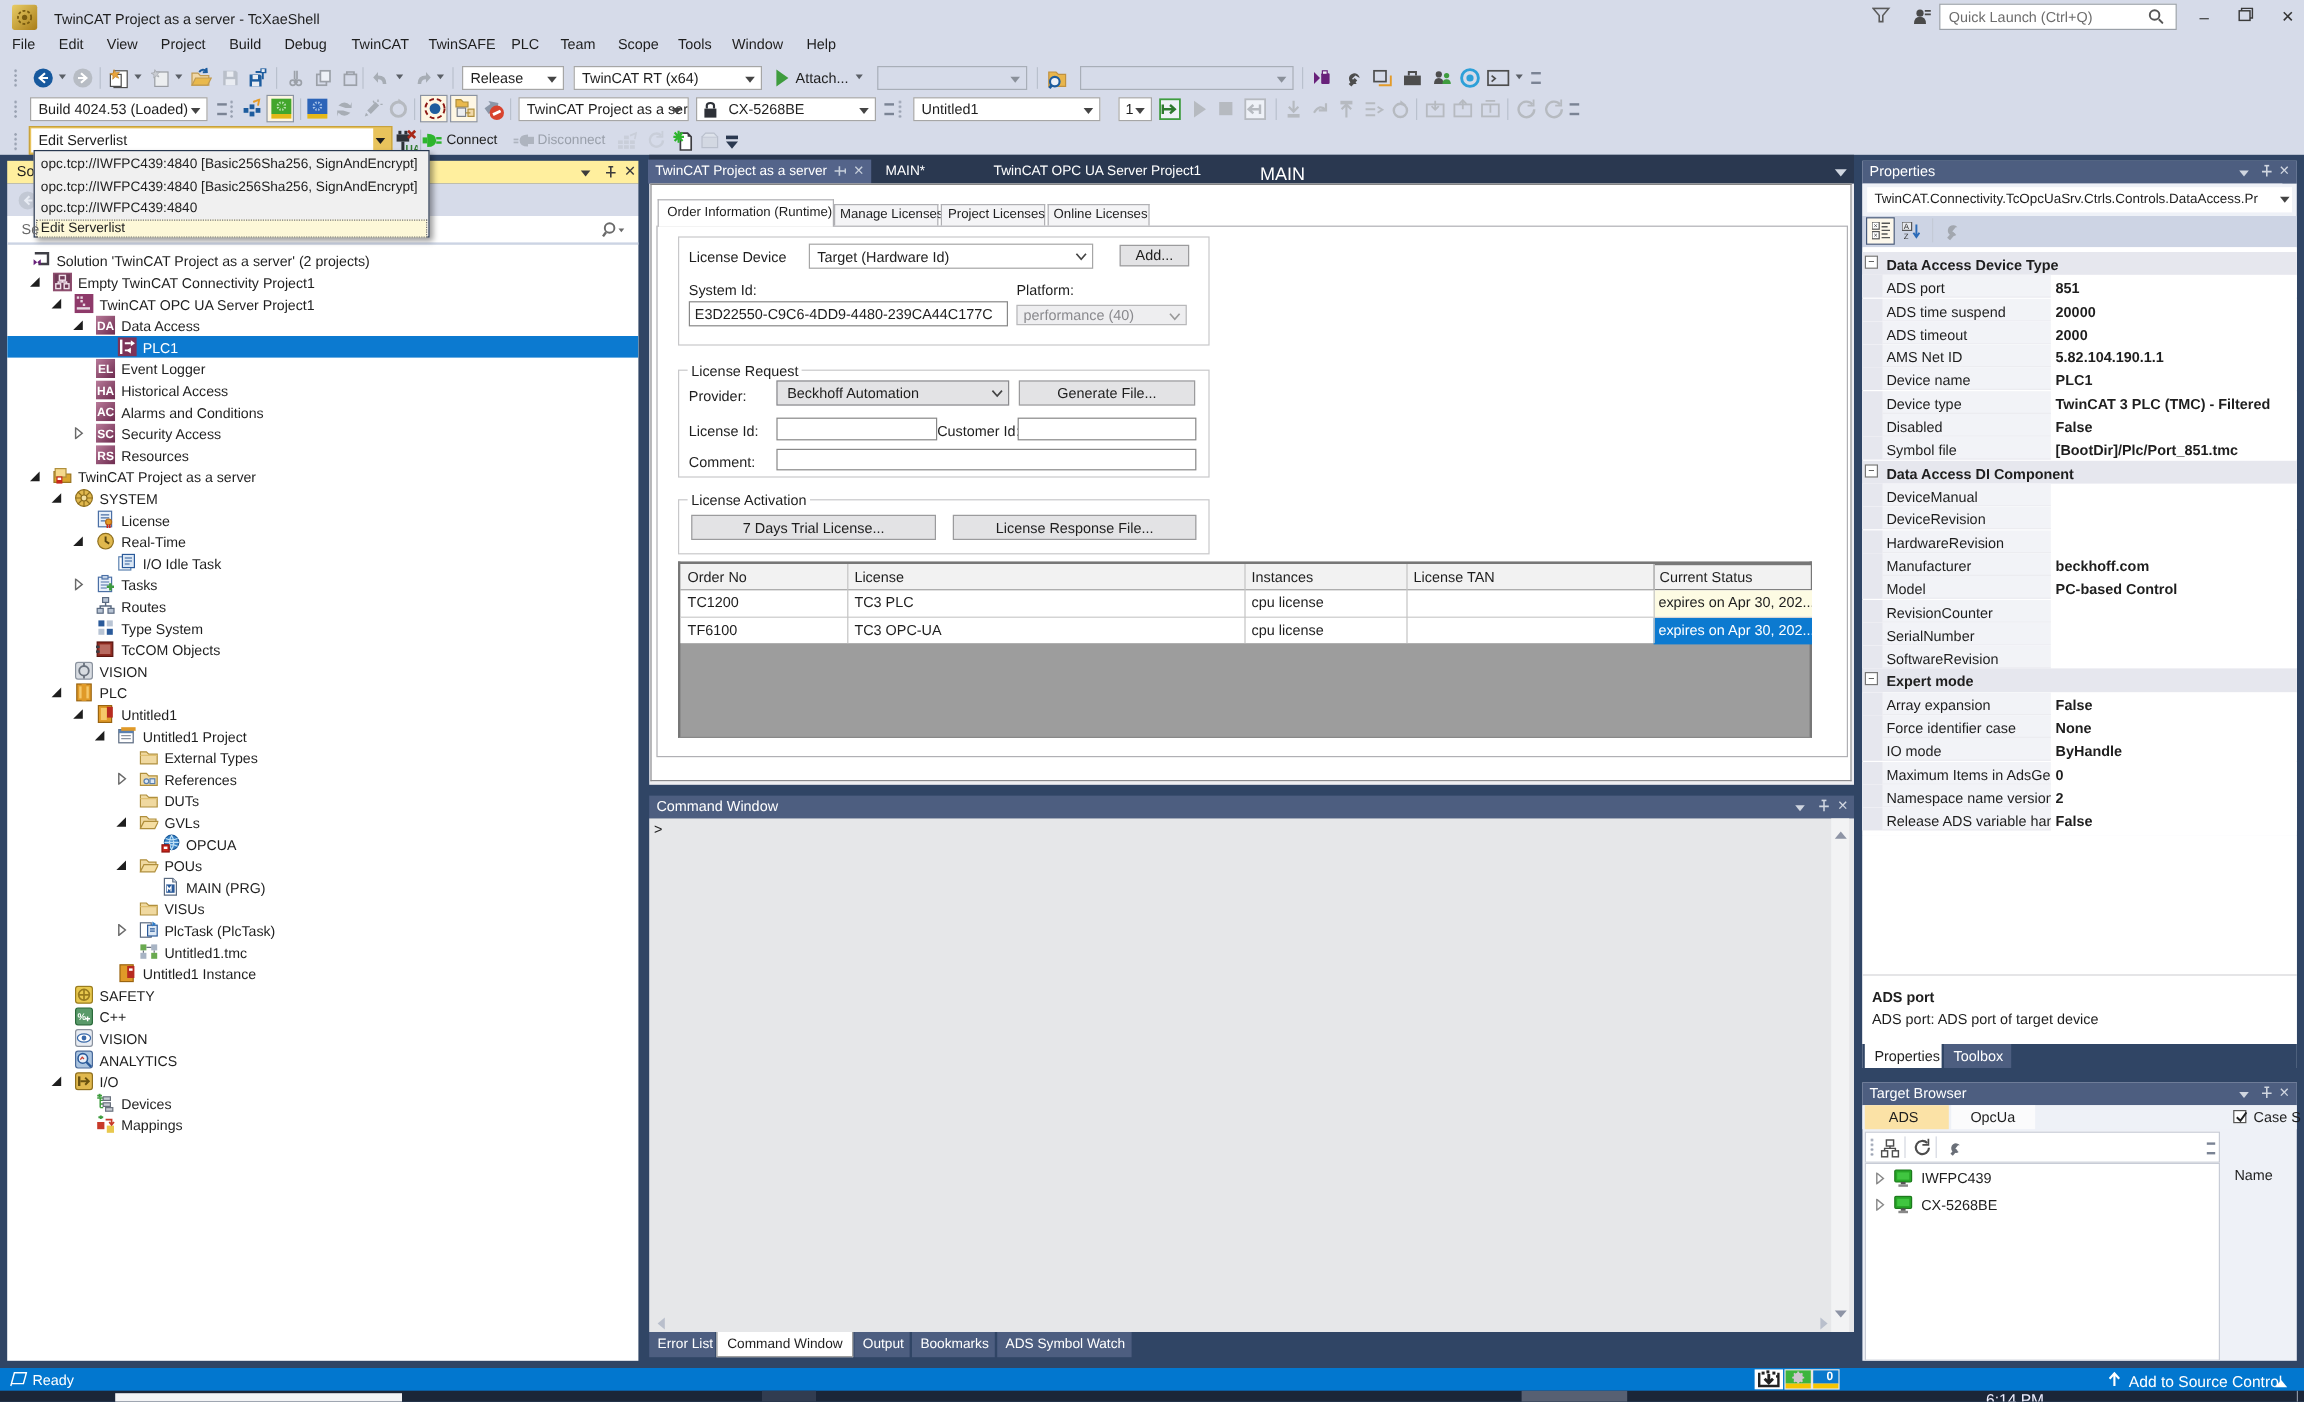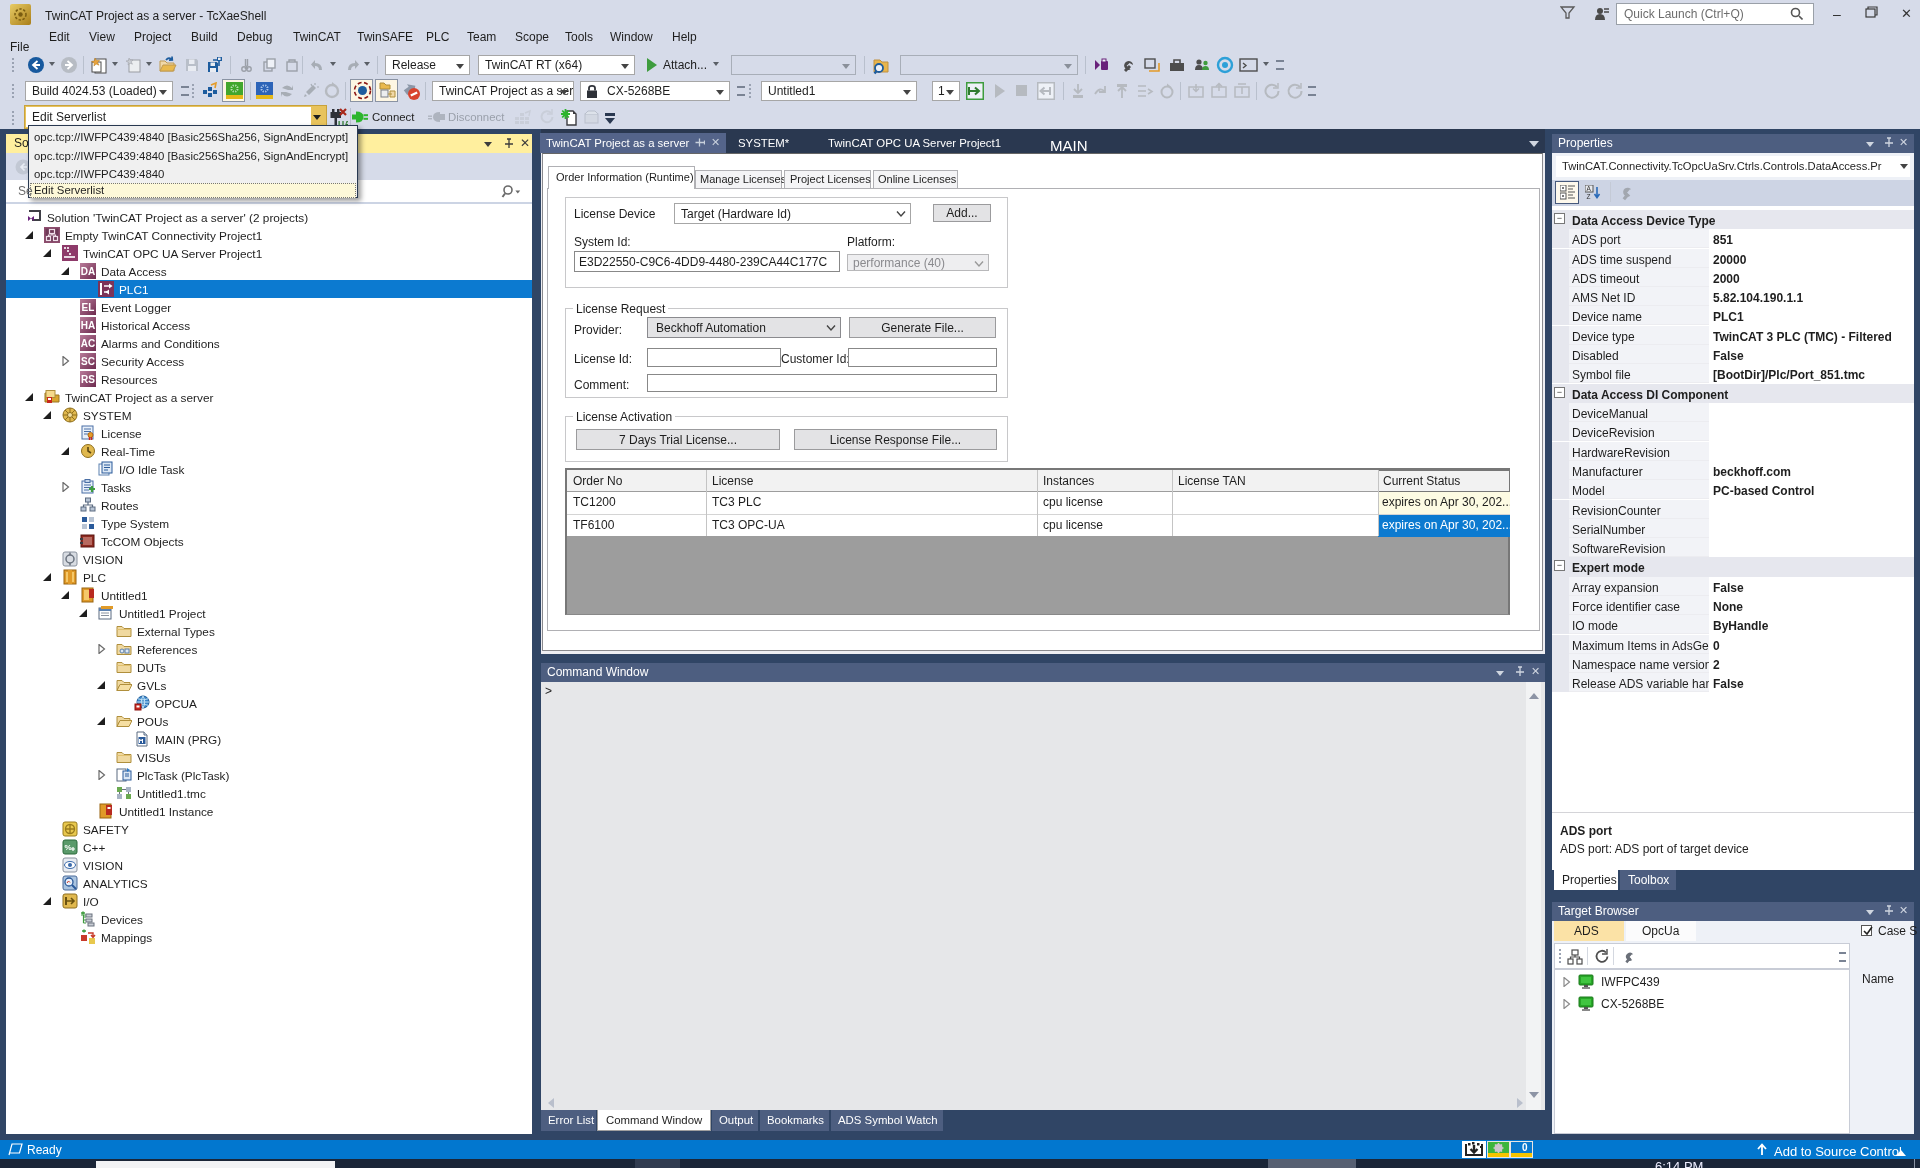--- a/index.html
+++ b/index.html
@@ -51,21 +51,21 @@
         <path d="M1 14 Q1 8 6 8 Q11 8 11 14 Z" fill="#4a4a4a"></path>
         <path d="M10 3 l5 0 M10 6 l5 0" stroke="#4a4a4a" stroke-width="1.4"></path>
       </svg>
   </div>
   <div class="r" style="left:1863px;top:4px;width:22px;height:18px;"><svg width="22" height="18">
         <rect x="3" y="5" width="9" height="8" fill="none" stroke="#3a3a3a" stroke-width="1.2"></rect>
         <path d="M5 5 L5 3 L14 3 L14 11 L12 11" fill="none" stroke="#3a3a3a" stroke-width="1.2"></path>
       </svg></div>
 
   <div class="r" id="menubar" style="left:0;top:30px;width:1920px;height:20px;color:#1e1e1e;">
-    <span class="r" style="left:10px;margin-top:10px;">File</span>
+    <span class="r" style="left:10px;">File</span>
       <span class="r" style="left:49px;">Edit</span>
       <span class="r" style="left:89px;">View</span>
       <span class="r" style="left:134px;">Project</span>
       <span class="r" style="left:191px;">Build</span>
       <span class="r" style="left:237px;">Debug</span>
       <span class="r" style="left:293px;">TwinCAT</span>
       <span class="r" style="left:357px;">TwinSAFE</span>
       <span class="r" style="left:426px;">PLC</span>
       <span class="r" style="left:467px;">Team</span>
       <span class="r" style="left:515px;">Scope</span>
@@ -825,21 +825,21 @@
 </div>
 </div>
 
 <div class="r" id="doctabs" style="left:541px;top:129px;width:1004px;height:24px;background:#2a3850;color:#fff;">
   <div class="r" style="left:-1px;top:4px;width:186px;height:20px;background:#54648a;"></div>
   <span class="r tx" style="left:5px;top:8px;color:#fff;font-size:11.4px;">TwinCAT Project as a server</span>
   <svg class="r" style="left:152px;top:8px;" width="12" height="12">
       <path d="M5 1 L9 1 M7 1 L7 6 M3 6 L11 6 M7 6 L7 10" stroke="#c8d0dc" stroke-width="1.3" transform="rotate(90 7 5.5)"></path>
     </svg>
   <span class="r" style="left:170px;top:7px;color:#c8d0dc;font-size:11px;">✕</span>
-  <span class="r tx" style="left:197px;top:8px;font-size:11.4px;">SYSTEM*</span>
+  <span class="r tx" style="left:197px;top:8px;font-size:11.4px;">MAIN*</span>
   <span class="r tx" style="left:287px;top:8px;font-size:11.4px;">TwinCAT OPC UA Server Project1</span>
   <span class="r tx" style="left:509px;top:8px;font-size:15px;">MAIN</span>
   <span class="r" style="left:988px;top:12px;width:0;height:0;border:5px solid transparent;border-top:6px solid #d0d6e0;"></span>
 </div>
 <div class="r" id="doc" style="left:541px;top:153px;width:1004px;height:501px;background:#eeeef2;">
  <div class="r" style="left:1px;top:0;width:1001px;height:498px;background:#fff;border:1px solid #8a8a8e;border-top:1px solid #666;">
 
   <div class="r" style="left:5px;top:12px;width:147px;height:23px;background:#fff;border:1px solid #b0b0b4;border-bottom:none;z-index:2;"></div>
   <span class="r tx" style="left:13px;top:17px;z-index:3;font-size:11px;">Order Information (Runtime)</span>
   <div class="r" style="left:152px;top:16px;width:87px;height:19px;background:#f4f4f6;border:1px solid #b0b0b4;border-bottom:none;"></div>

